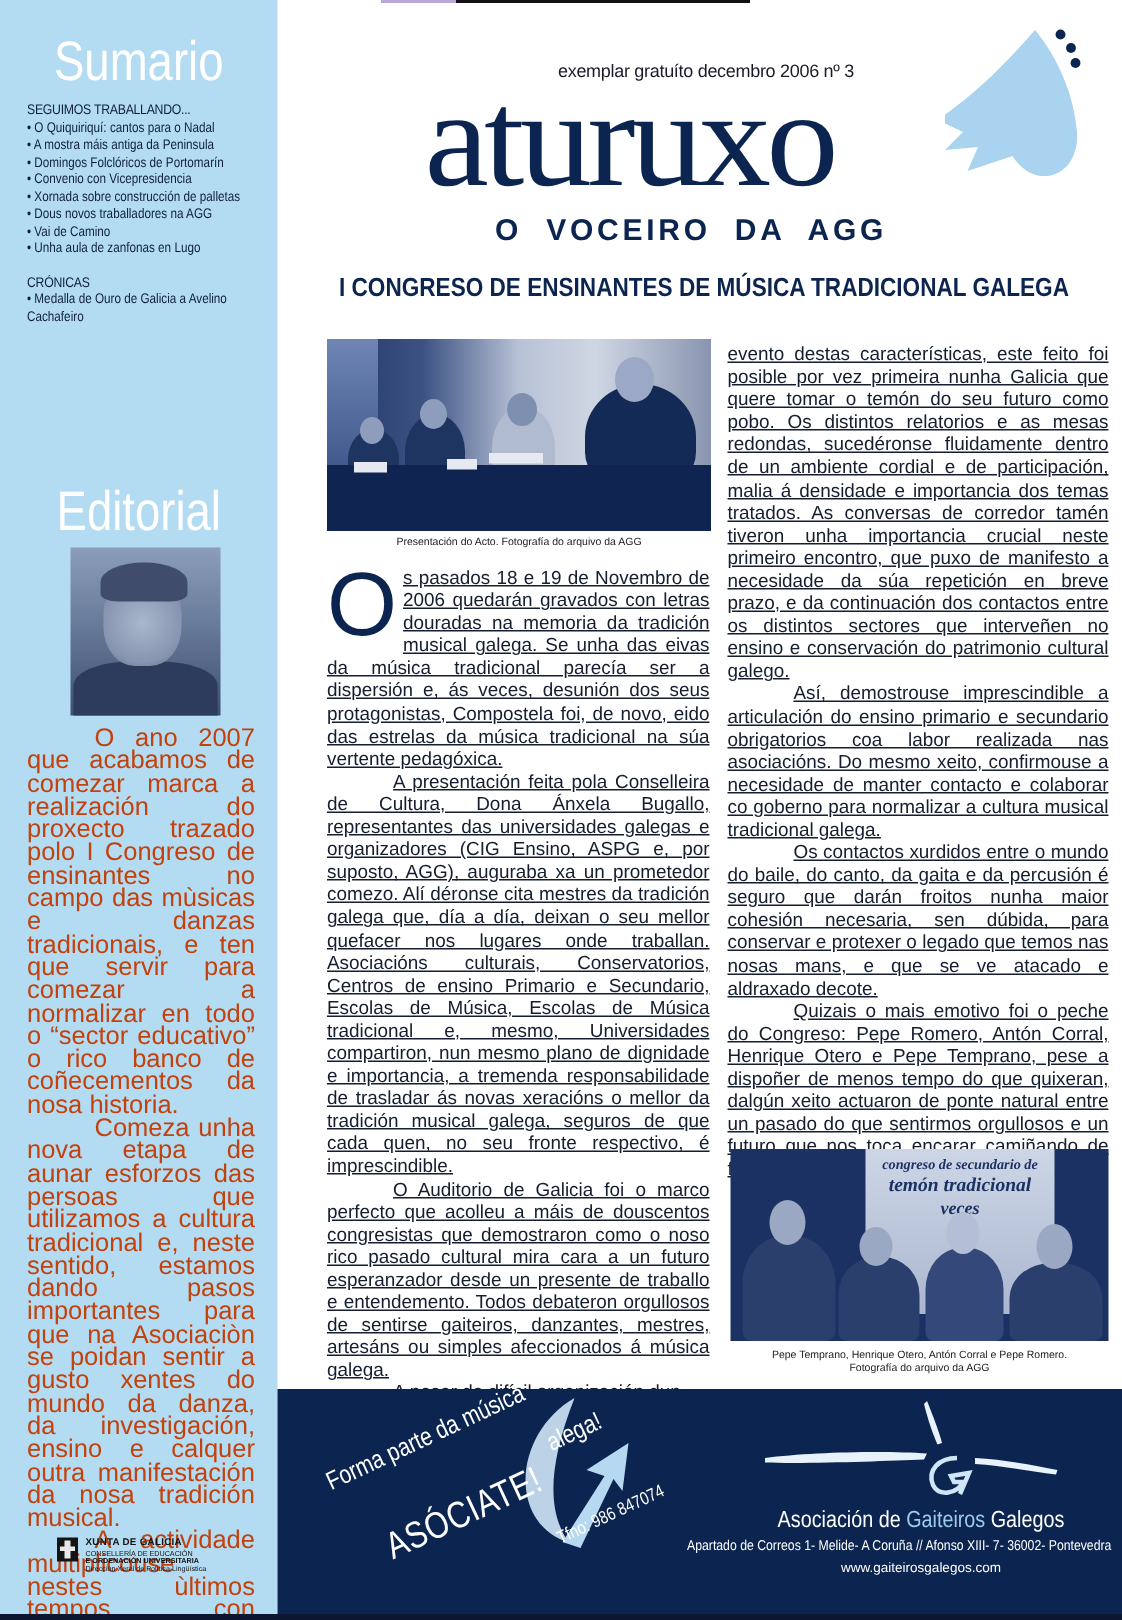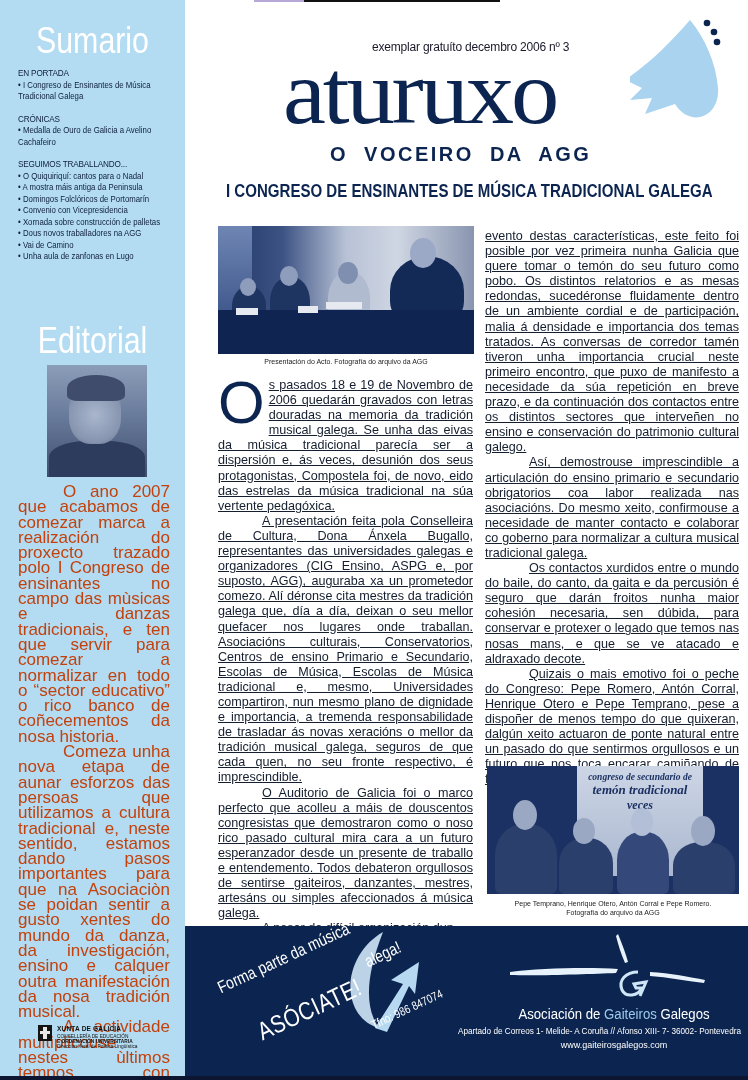--- a/index.html
+++ b/index.html
@@ -153,38 +153,34 @@
   .assoc .addr { position: absolute; left: -22px; top: 99px; width: 300px; white-space: nowrap; color: #fff; font-size: 9.5px; transform: scaleX(0.86); transform-origin: left; }
   .assoc .web { position: absolute; left: 0; top: 114px; width: 268px; text-align: center; color: #fff; font-size: 9px; }
 </style>
 </head>
 <body>
 
 <aside class="sidebar">
   <h2 class="sb-title sumario">Sumario</h2>
 
   <div class="summary">
-    <div class="sec">
-      <div class="hd">EN PORTADA</div>
-      <div class="it wrap">• I Congreso de Ensinantes de Música Tradicional Galega</div>
-    </div>
-    <div class="sec">
-      <div class="hd">CRÓNICAS</div>
-      <div class="it wrap">• Medalla de Ouro de Galicia a Avelino Cachafeiro</div>
-    </div>
     <div class="sec">
       <div class="hd">SEGUIMOS TRABALLANDO...</div>
       <div class="it">• O Quiquiriquí: cantos para o Nadal</div>
       <div class="it">• A mostra máis antiga da Peninsula</div>
       <div class="it">• Domingos Folclóricos de Portomarín</div>
       <div class="it">• Convenio con Vicepresidencia</div>
       <div class="it wrap">• Xornada sobre construcción de palletas</div>
       <div class="it">• Dous novos traballadores na AGG</div>
       <div class="it">• Vai de Camino</div>
       <div class="it">• Unha aula de zanfonas en Lugo</div>
+    </div>
+    <div class="sec">
+      <div class="hd">CRÓNICAS</div>
+      <div class="it wrap">• Medalla de Ouro de Galicia a Avelino Cachafeiro</div>
     </div>
   </div>
 
   <h2 class="sb-title editorial">Editorial</h2>
 
   <div class="editor-photo">
     <div class="body"></div>
     <div class="head"></div>
     <div class="hair"></div>
   </div>

